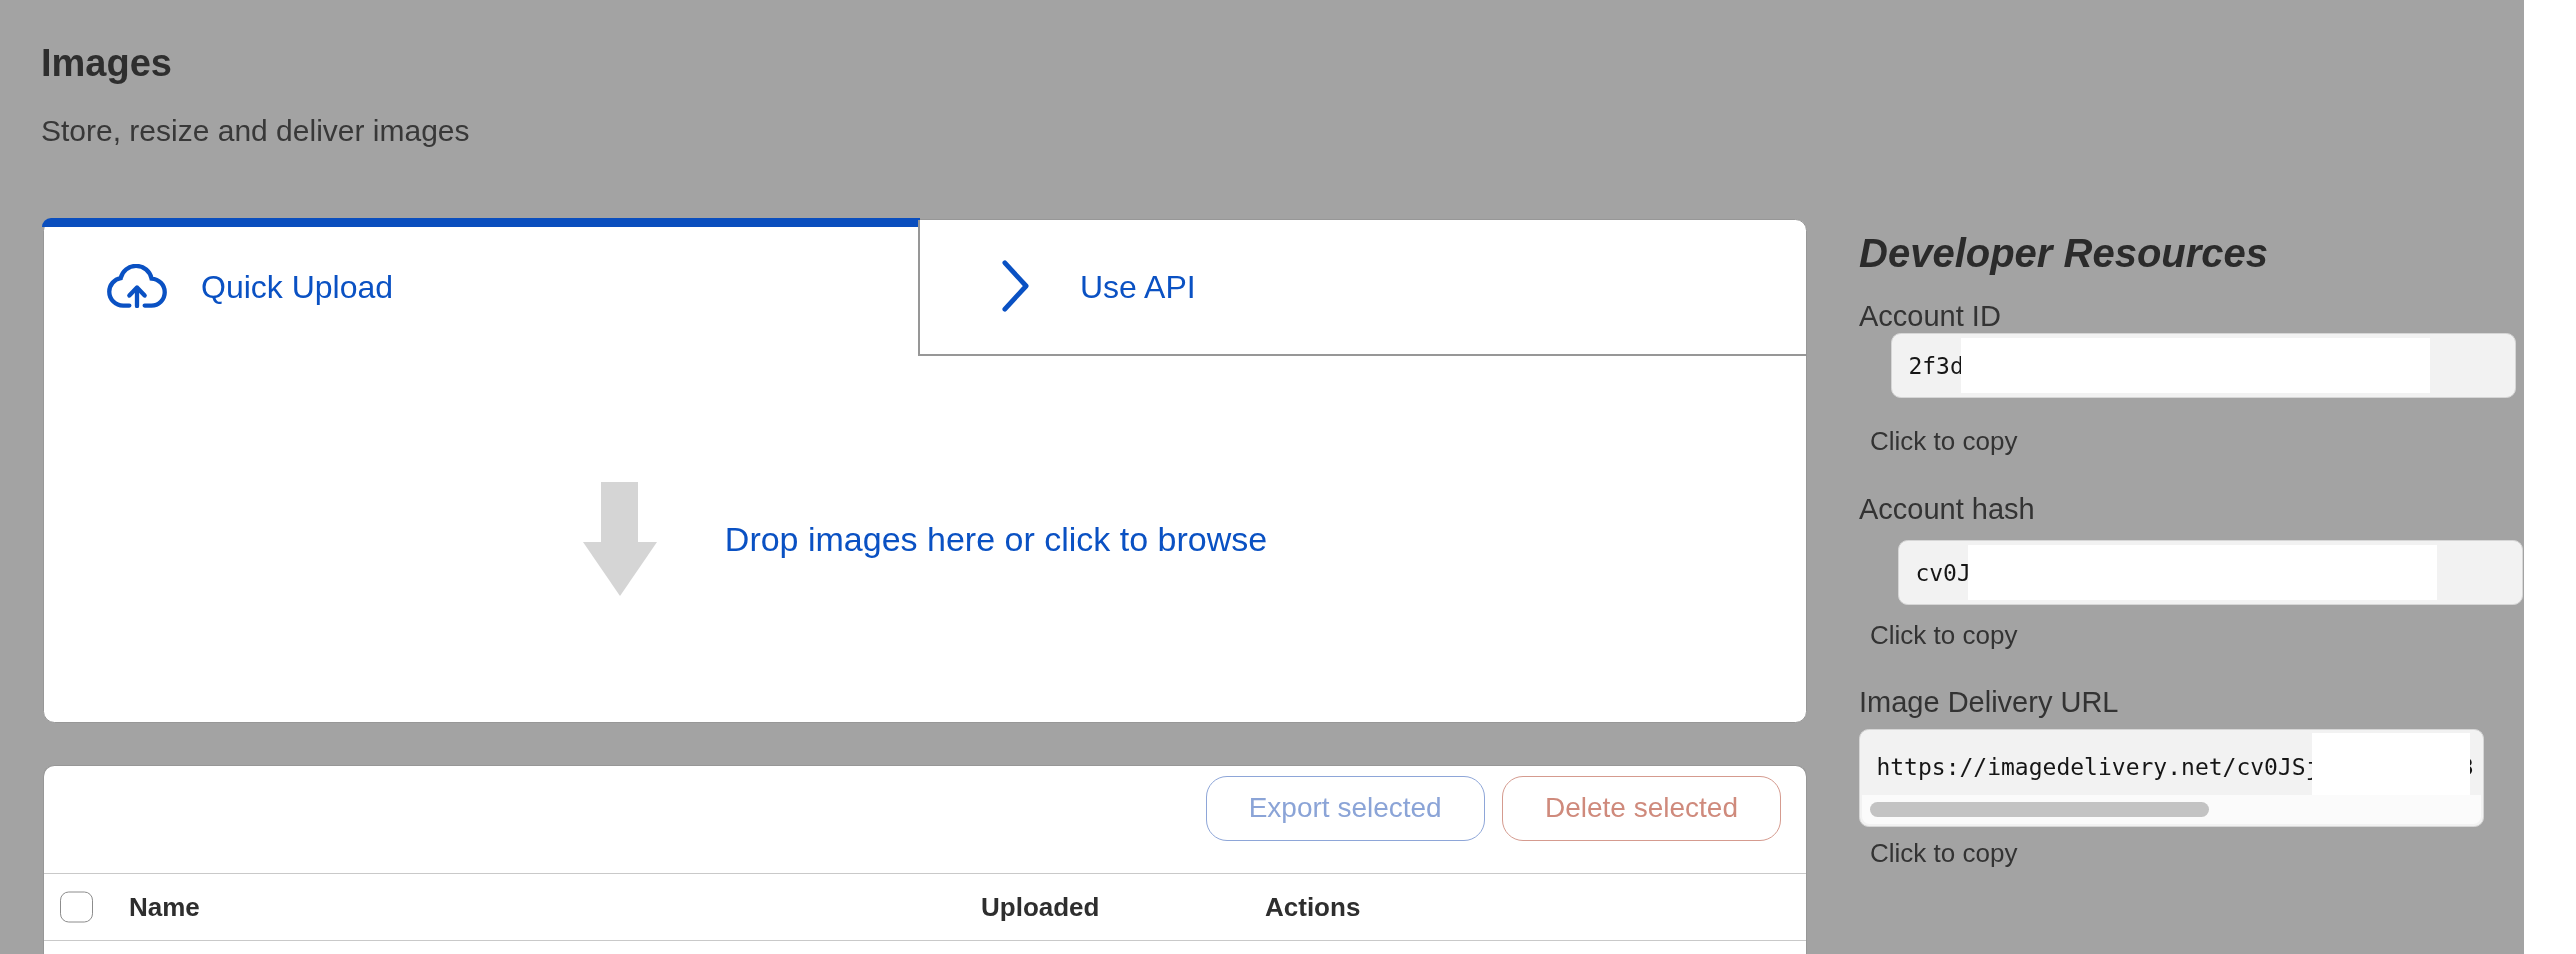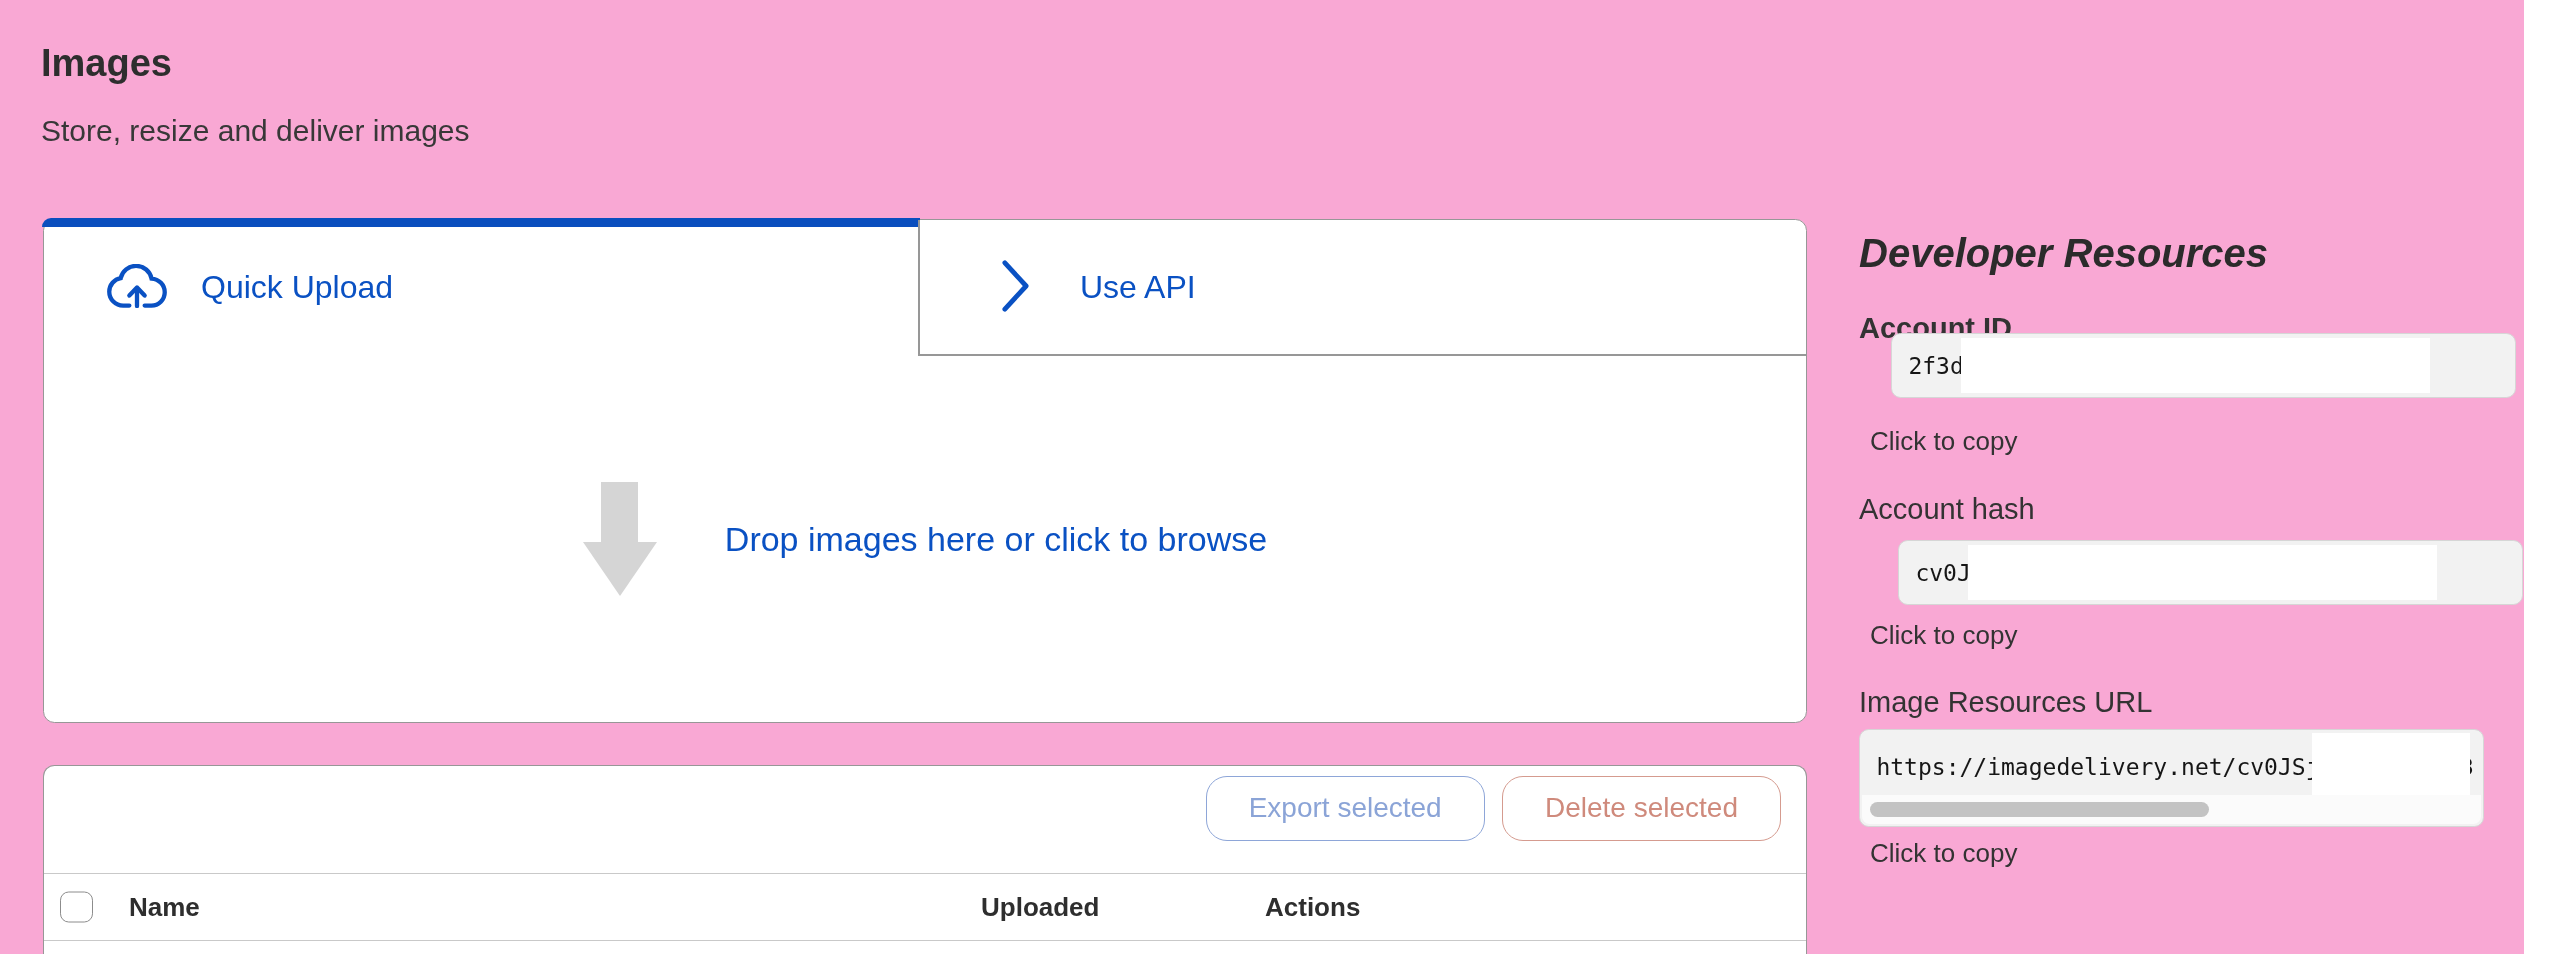--- a/index.html
+++ b/index.html
@@ -1,18 +1,18 @@
 <!DOCTYPE html>
 <html><head>
 <meta charset="utf-8">
 <style>
   html,body { margin:0; padding:0; background:#fff; }
   #app {
     position:relative; width:2524px; height:954px; overflow:hidden;
-    background:#f9a8d4; font-family:"Liberation Sans", sans-serif; color:#2f2f2f;
+    background:#a3a3a3; font-family:"Liberation Sans", sans-serif; color:#2f2f2f;
   }
   .abs { position:absolute; }
 
   
   .page-title   { left:41px; top:42px; font-size:38px; font-weight:bold; color:#2e2e2e; }
   .page-subtitle{ left:41px; top:114px; font-size:30px; color:#383838; }
 
   
   .upload-card {
     left:43px; top:219px; width:1764px; height:504px;
@@ -55,21 +55,21 @@
   .col-check    { left:16.4px; }
   .col-name     { left:85px; }
   .col-uploaded { left:937px; }
   .col-actions  { left:1221px; }
   .checkbox { display:block; width:33px; height:31px; border:1.9px solid #8c8c8c;
               border-radius:8.7px; background:#fff; box-sizing:border-box; cursor:pointer; }
 
   
   .devres-heading { left:1859px; top:231px; font-size:40px; font-weight:bold; color:#2b2b2b;font-style:italic; }
   .res-label { left:1859px; font-size:29px; color:#333; }
-  .lbl-1 { top:312px;font-weight:bold; } .lbl-2 { top:493px; } .lbl-3 { top:686px; }
+  .lbl-1 { top:300px; } .lbl-2 { top:493px; } .lbl-3 { top:686px; }
   .res-field { left:1859px; width:625px; height:65px; background:#f2f2f2;
                border:1.9px solid #d6d6d6; border-radius:9.6px; box-sizing:border-box;
                font-family:"DejaVu Sans Mono", monospace; font-size:23px; color:#161616;
                overflow:hidden; cursor:pointer; }
   .fld-1 { top:333px;margin-left:32px; } .fld-2 { top:540px;margin-left:39px; } .fld-3 { top:729px; height:98px; }
   .res-value { position:absolute; left:16.4px; top:50%; transform:translateY(-50%); z-index:1; white-space:nowrap; }
   .fld-3 .res-value { top:24px; transform:none; }
   .url-tail { position:absolute; left:600px; top:24px; z-index:1; }
   .redact { position:absolute; left:69px; top:3.8px; bottom:3.8px; right:85px; background:#fff; z-index:2; }
   .redact-url { position:absolute; left:452px; top:2.9px; width:158px; height:62px; background:#fff; z-index:2; }
@@ -146,21 +146,21 @@
   </div>
   <div class="abs hint hint-1">Click to copy</div>
 
   <div class="abs res-label lbl-2">Account hash</div>
   <div class="abs res-field fld-2">
     <span class="res-value">cv0J</span>
     <span class="redact"></span>
   </div>
   <div class="abs hint hint-2">Click to copy</div>
 
-  <div class="abs res-label lbl-3">Image Resources URL</div>
+  <div class="abs res-label lbl-3">Image Delivery URL</div>
   <div class="abs res-field fld-3">
     <span class="res-value">https://imagedelivery.net/cv0JSj</span>
     <span class="url-tail">3</span>
     <span class="redact-url"></span>
     <span class="scroll-strip">
       <span class="scroll-thumb"></span>
     </span>
   </div>
   <div class="abs hint hint-3">Click to copy</div>
 

